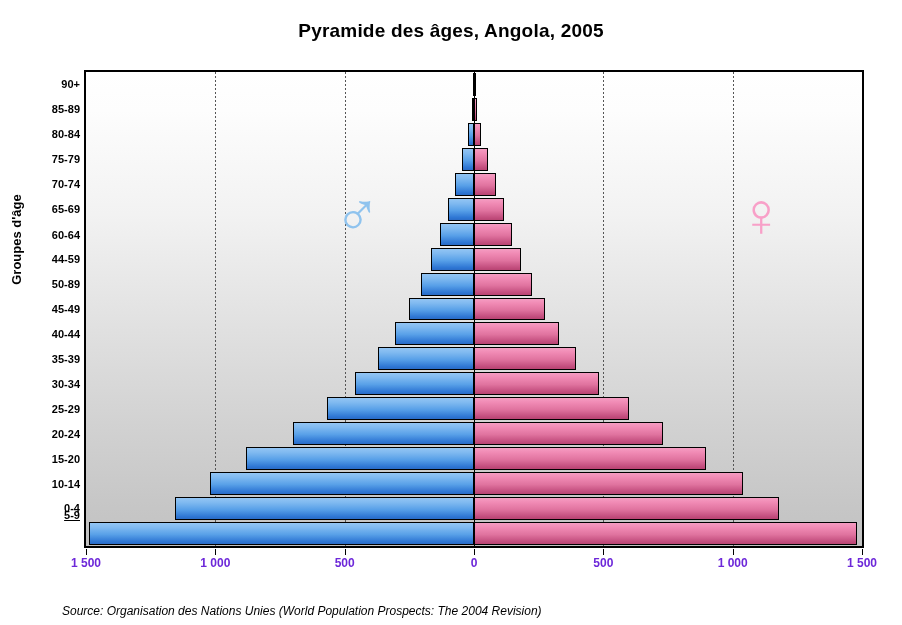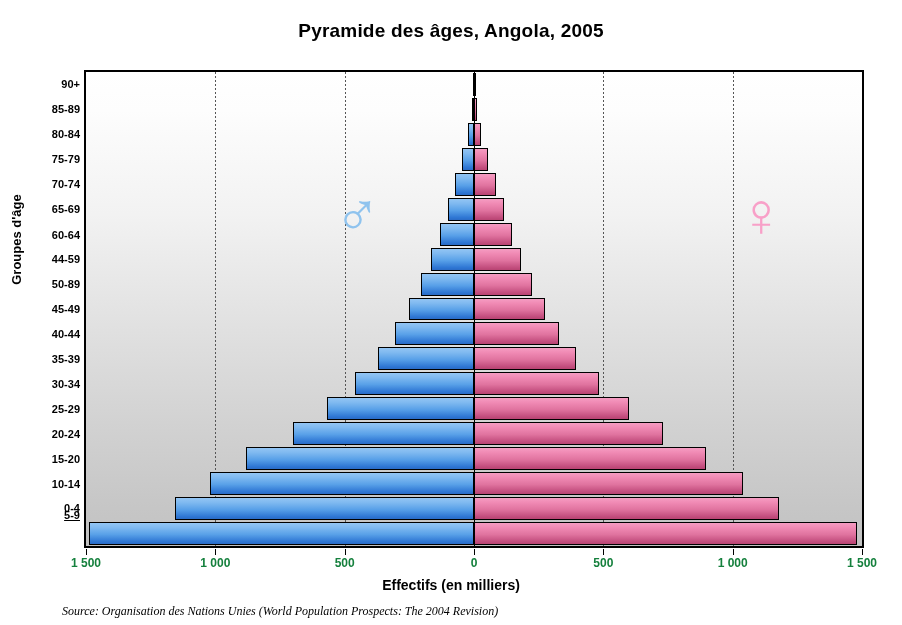--- a/index.html
+++ b/index.html
@@ -60,31 +60,31 @@
     position:absolute;left:-79px;top:232px;width:190px;
     text-align:center;font-size:13px;font-weight:bold;color:#000;
     transform:rotate(-90deg);
   }
 
   
   #x-axis{position:absolute;left:84px;top:549px;width:780px;height:26px;}
   .x-tick-mark{position:absolute;top:0;width:1px;height:6px;background:#000;}
   .x-tick-label{
     position:absolute;top:7px;width:90px;margin-left:-45px;text-align:center;
-    font-size:12px;font-weight:bold;color:#15803d;
+    font-size:12px;font-weight:bold;color:#6d28d9;
   }
   #x-axis-title{
     position:absolute;left:0;top:577px;width:902px;text-align:center;
     font-size:14px;font-weight:bold;color:#000;
   }
 
   
   #source-note{
     position:absolute;left:62px;top:604px;
-    font-size:12px;font-style:italic;color:#000;white-space:nowrap;font-family:Liberation Serif, serif;
+    font-size:12px;font-style:italic;color:#000;white-space:nowrap;
   }
 </style>
 </head>
 <body>
 
 <div id="chart-root">
 
   <div class="chart-title">Pyramide des âges, Angola, 2005</div>
 
   <div id="y-axis-title">Groupes d'âge</div>
@@ -207,16 +207,15 @@
       <div class="x-tick-label" style="left: 260.667px;">500</div>
       <div class="x-tick-mark" style="left: 390px;"></div>
       <div class="x-tick-label" style="left: 390px;">0</div>
       <div class="x-tick-mark" style="left: 519.333px;"></div>
       <div class="x-tick-label" style="left: 519.333px;">500</div>
       <div class="x-tick-mark" style="left: 648.667px;"></div>
       <div class="x-tick-label" style="left: 648.667px;">1 000</div>
       <div class="x-tick-mark" style="left: 778px;"></div>
       <div class="x-tick-label" style="left: 778px;">1 500</div>
     </div>
-  <div id="x-axis-title">Effectifs (en milliers)</div>
 
   <div id="source-note">Source: Organisation des Nations Unies (World Population Prospects: The 2004 Revision)</div>
 </div>
 
 </body></html>

